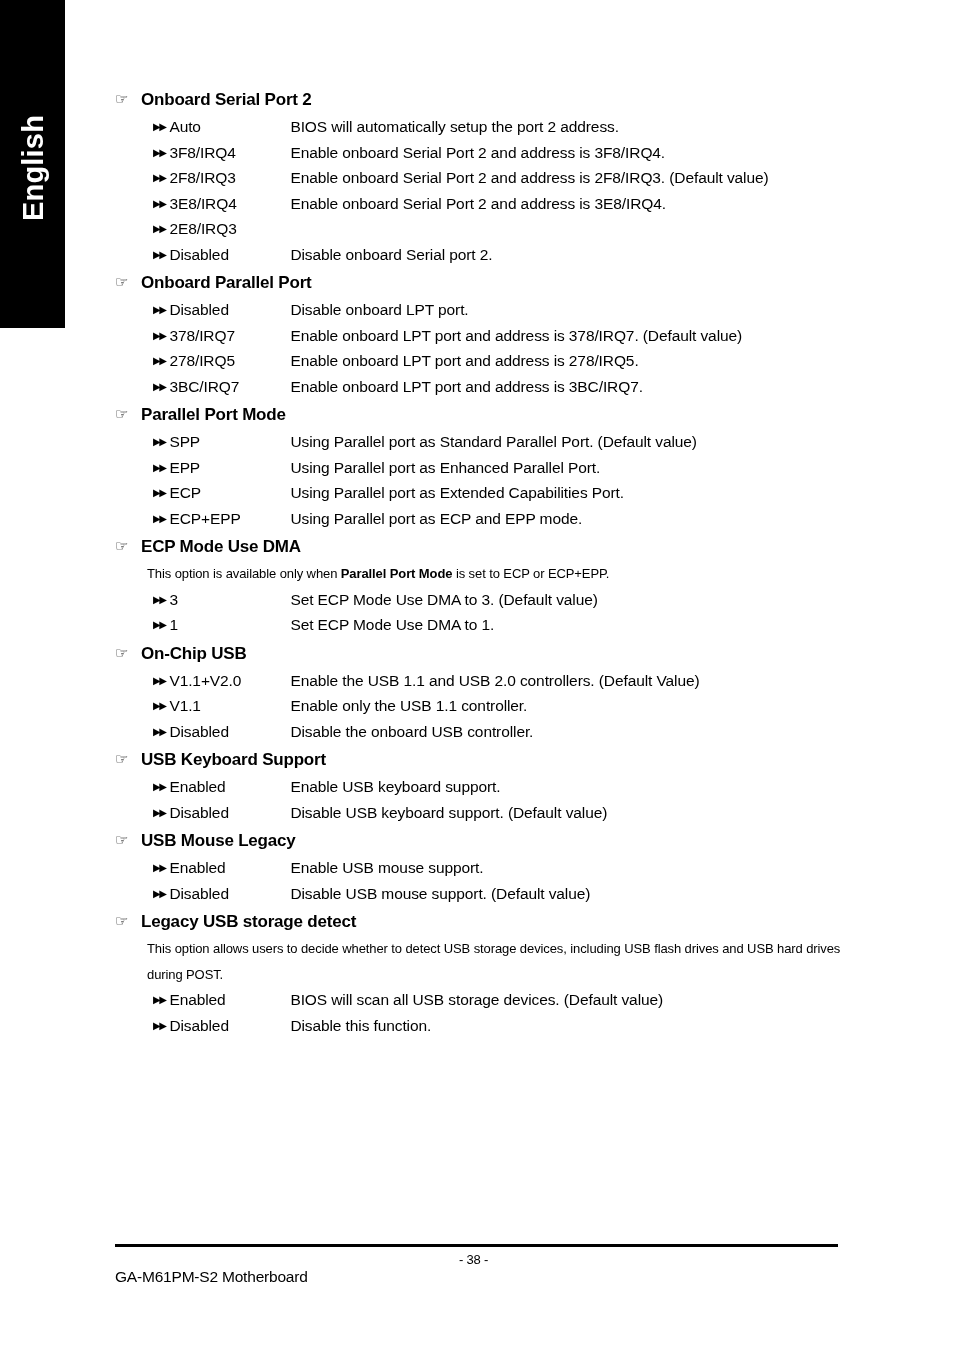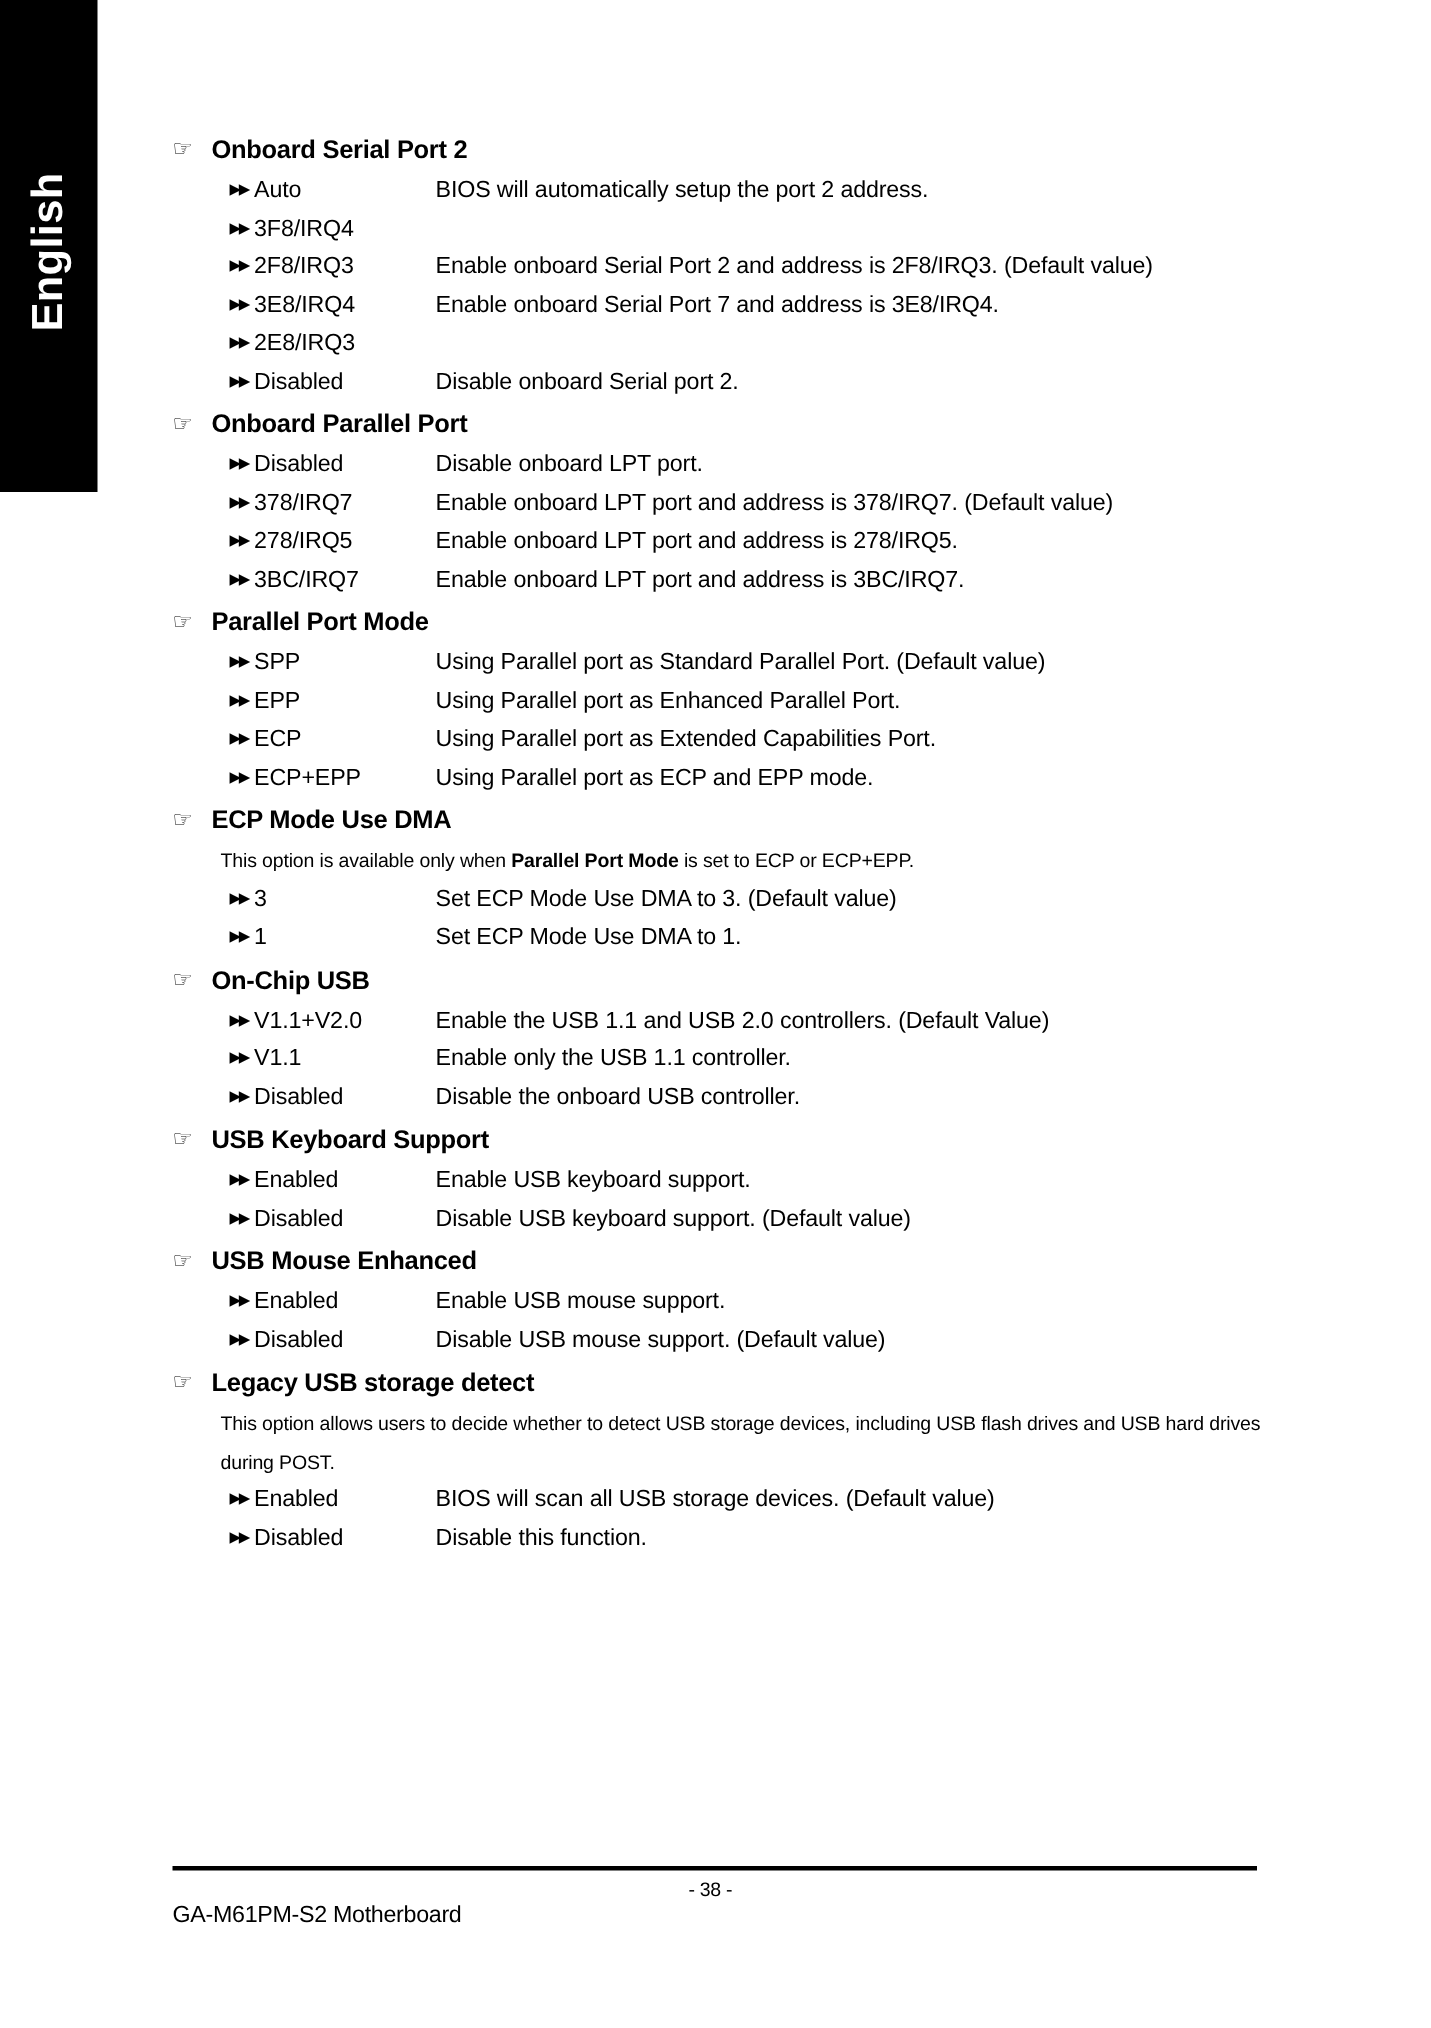--- a/index.html
+++ b/index.html
@@ -153,30 +153,31 @@
         <span class="sec-title">Onboard Serial Port 2</span>
       </div>
       <div class="opt-row">
         <span class="arrow-icon">▶▶</span>
         <span class="opt-name">Auto</span>
         <span class="opt-desc">BIOS will automatically setup the port 2 address.</span>
       </div>
       <div class="opt-row">
         <span class="arrow-icon">▶▶</span>
         <span class="opt-name">3F8/IRQ4</span>
+        <span class="opt-desc">Enable onboard Serial Port 2 and address is 3F8/IRQ4.</span>
       </div>
       <div class="opt-row">
         <span class="arrow-icon">▶▶</span>
         <span class="opt-name">2F8/IRQ3</span>
         <span class="opt-desc">Enable onboard Serial Port 2 and address is 2F8/IRQ3. (Default value)</span>
       </div>
       <div class="opt-row">
         <span class="arrow-icon">▶▶</span>
         <span class="opt-name">3E8/IRQ4</span>
-        <span class="opt-desc">Enable onboard Serial Port 7 and address is 3E8/IRQ4.</span>
+        <span class="opt-desc">Enable onboard Serial Port 2 and address is 3E8/IRQ4.</span>
       </div>
       <div class="opt-row">
         <span class="arrow-icon">▶▶</span>
         <span class="opt-name">2E8/IRQ3</span>
       </div>
       <div class="opt-row">
         <span class="arrow-icon">▶▶</span>
         <span class="opt-name">Disabled</span>
         <span class="opt-desc">Disable onboard Serial port 2.</span>
       </div>
@@ -283,21 +284,21 @@
       </div>
       <div class="opt-row">
         <span class="arrow-icon">▶▶</span>
         <span class="opt-name">Disabled</span>
         <span class="opt-desc">Disable USB keyboard support. (Default value)</span>
       </div>
     </div>
     <div class="section">
       <div class="sec-head">
         <span class="hand-icon">☞</span>
-        <span class="sec-title">USB Mouse Enhanced</span>
+        <span class="sec-title">USB Mouse Legacy</span>
       </div>
       <div class="opt-row">
         <span class="arrow-icon">▶▶</span>
         <span class="opt-name">Enabled</span>
         <span class="opt-desc">Enable USB mouse support.</span>
       </div>
       <div class="opt-row">
         <span class="arrow-icon">▶▶</span>
         <span class="opt-name">Disabled</span>
         <span class="opt-desc">Disable USB mouse support. (Default value)</span>

